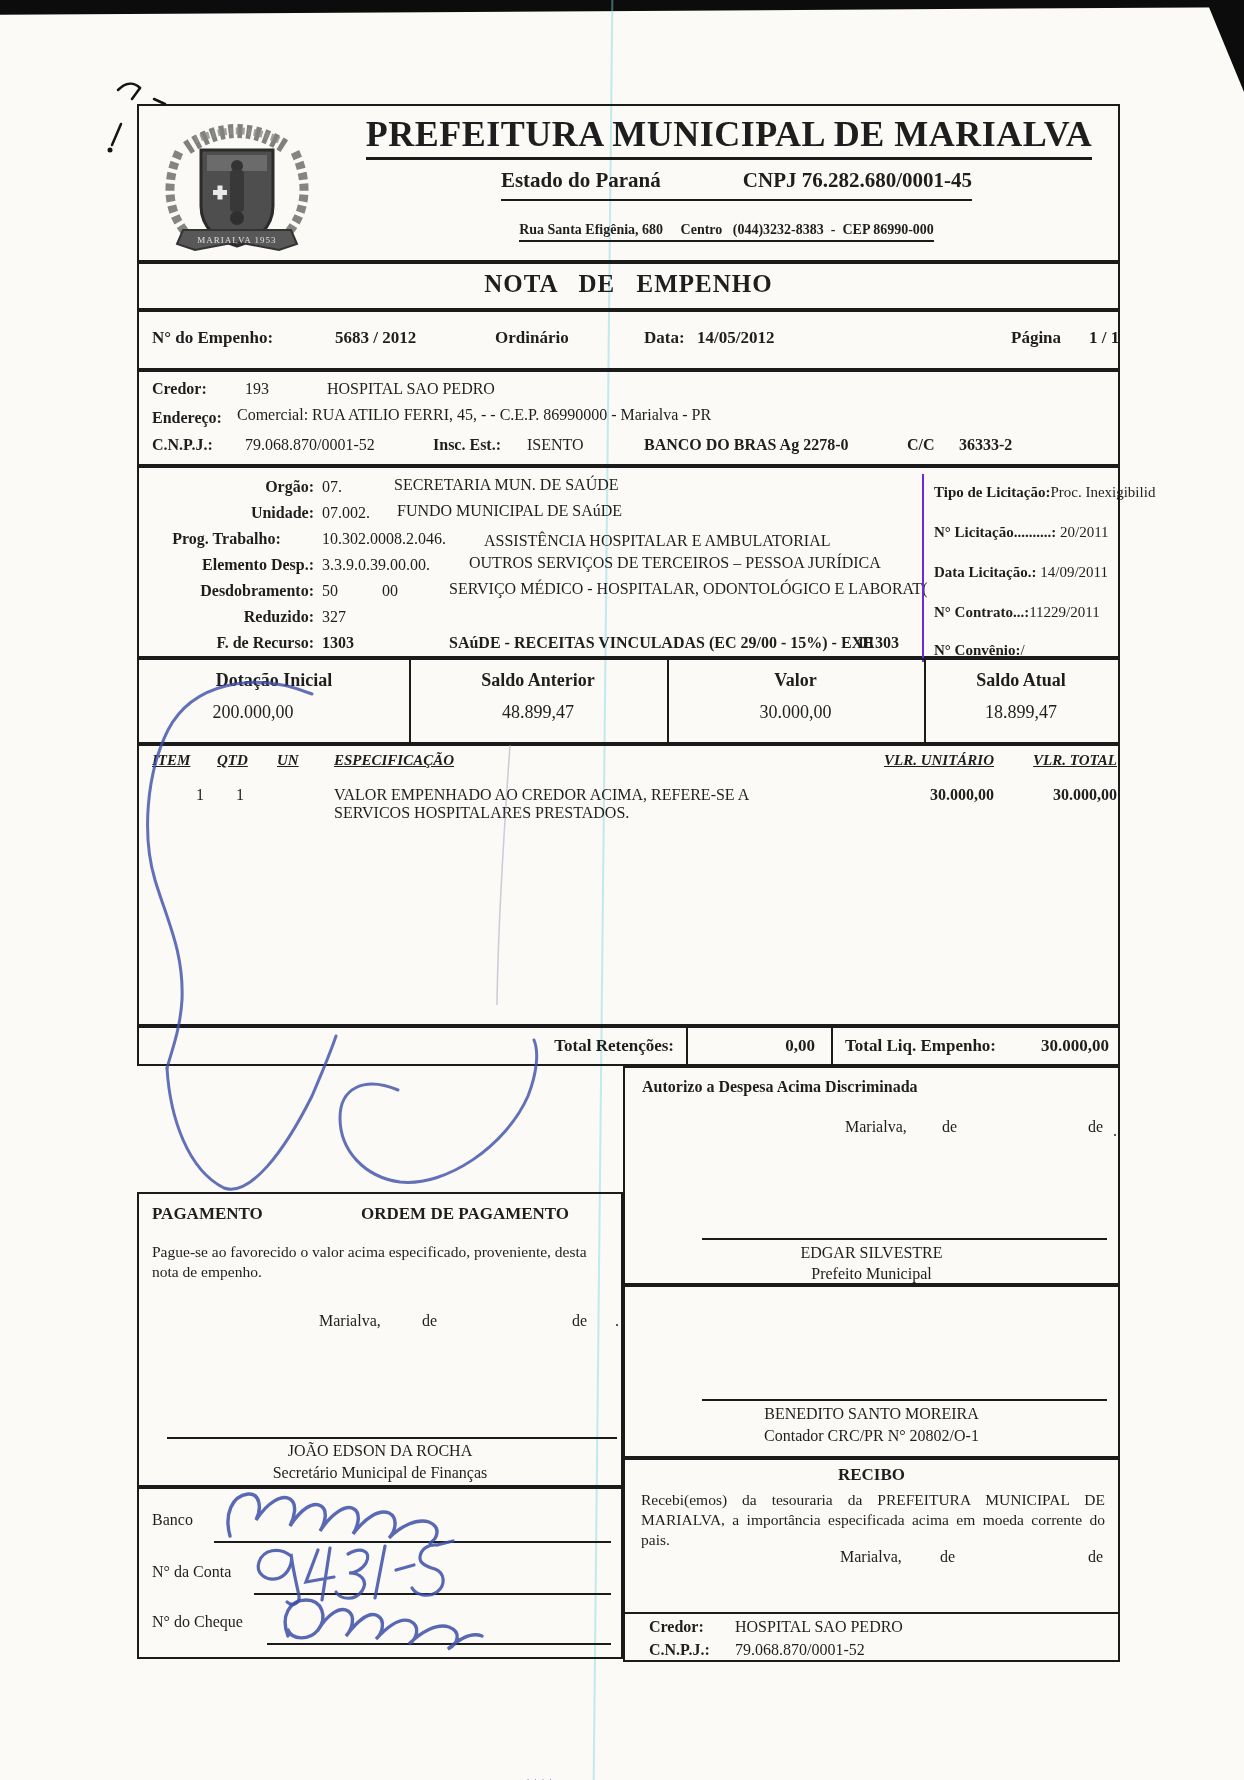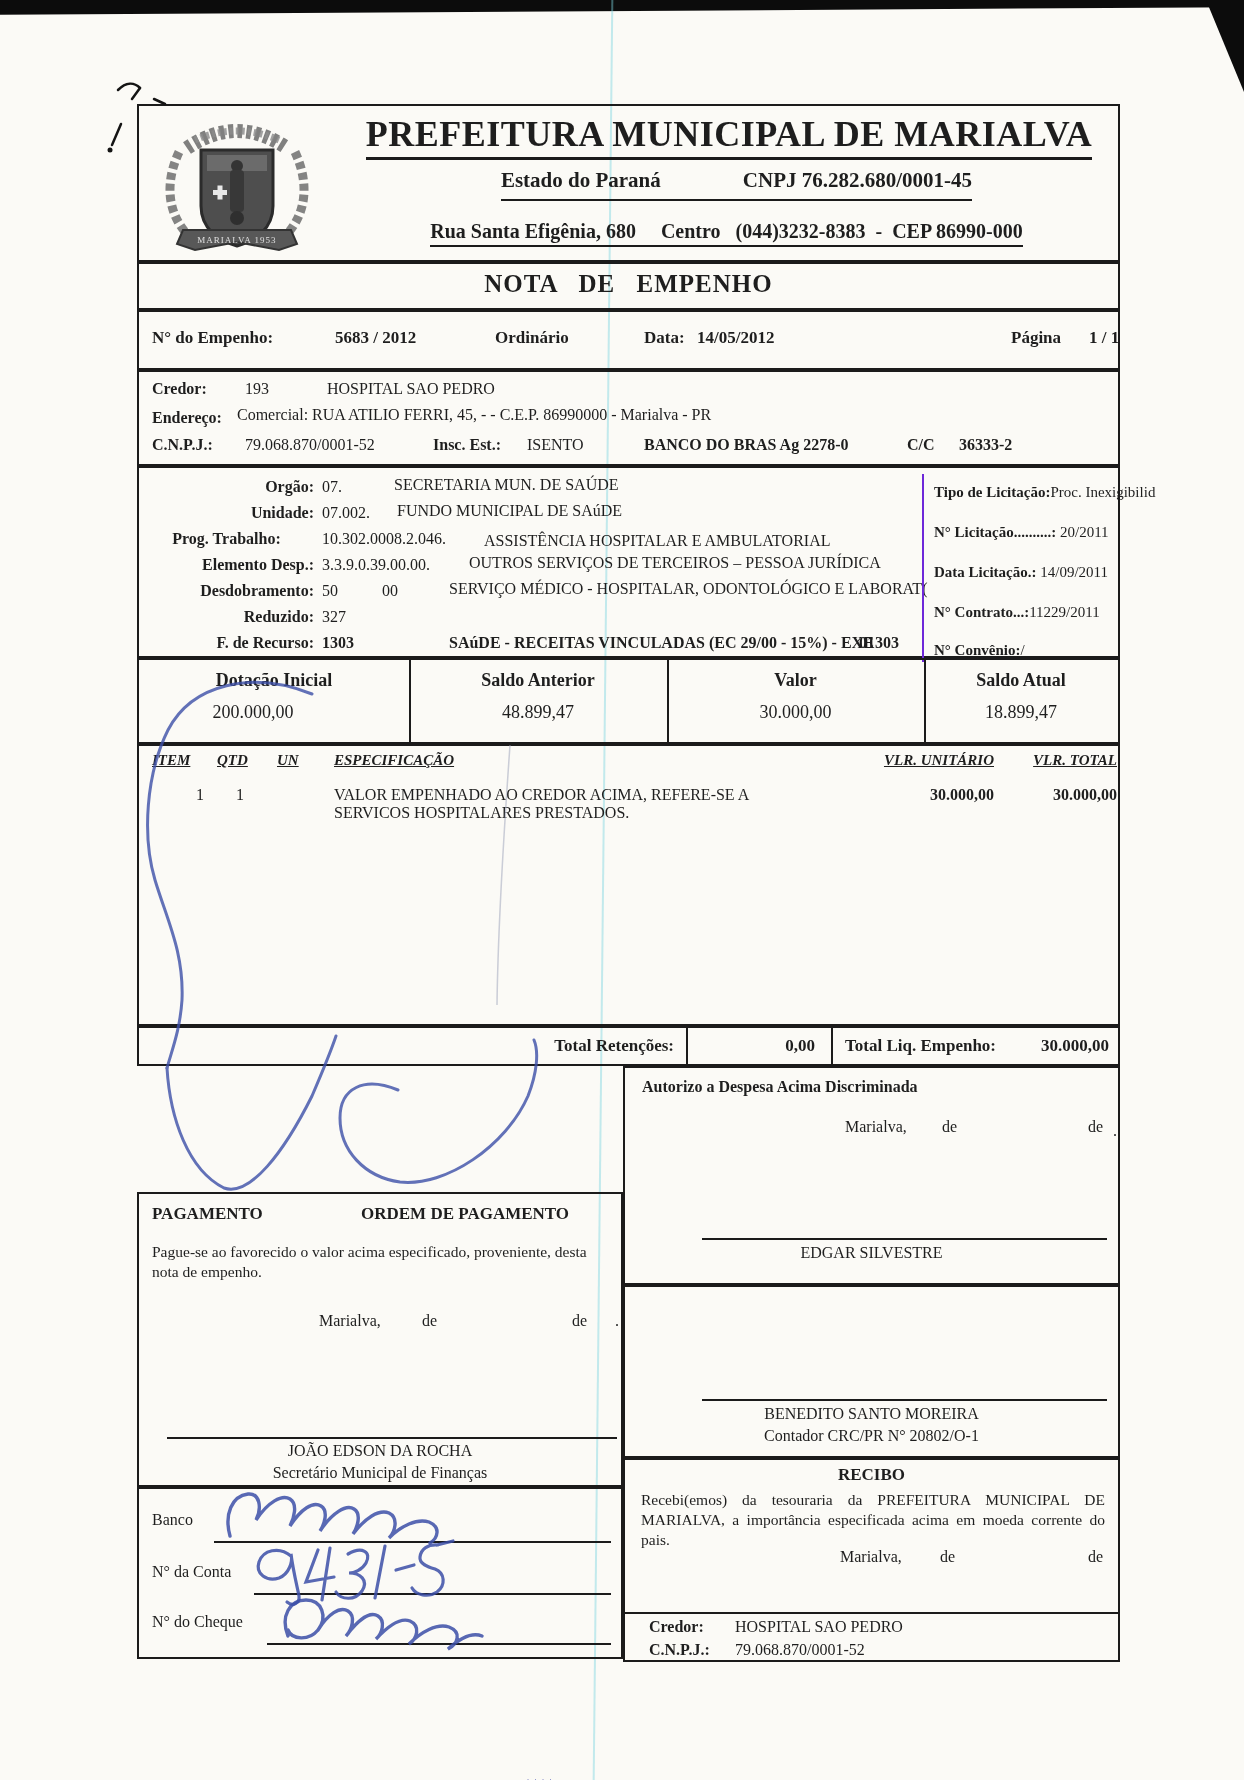--- a/index.html
+++ b/index.html
@@ -58,21 +58,21 @@
       <span class="b" style="font-size:36px;letter-spacing:0.5px;border-bottom:3px solid #1b1b1b;display:inline-block;padding-bottom:2px;">PREFEITURA MUNICIPAL DE MARIALVA</span>
     </div>
     <div class="t" style="left:215px;top:62px;width:765px;text-align:center;">
       <span style="border-bottom:2px solid #1b1b1b;display:inline-block;padding-bottom:7px;">
         <span class="b" style="font-size:21px;">Estado do Paraná</span>
         <span style="display:inline-block;width:74px;"></span>
         <span class="b" style="font-size:21px;">CNPJ 76.282.680/0001-45</span>
       </span>
     </div>
     <div class="t" style="left:195px;top:114px;width:785px;text-align:center;">
-      <span class="b" style="font-size:20px;border-bottom:2px solid #1b1b1b;display:inline-block;padding-bottom:2px;white-space:pre;">Rua Santa Efigênia, 680     Centro   (044)3232-8383  -  CEP 86990-000</span>
+      <span class="b" style="font-size:14px;border-bottom:2px solid #1b1b1b;display:inline-block;padding-bottom:2px;white-space:pre;">Rua Santa Efigênia, 680     Centro   (044)3232-8383  -  CEP 86990-000</span>
     </div>
   </div>
 
   <div class="box" style="left:137px;top:262px;width:983px;height:48px;">
     <div class="t b ctr" style="left:0;top:6px;width:100%;font-size:25px;word-spacing:14px;letter-spacing:1px;">NOTA  DE  EMPENHO</div>
   </div>
 
   <div class="box" style="left:137px;top:310px;width:983px;height:60px;">
     <span class="t b f17" style="left:13px;top:16px;">N° do Empenho:</span>
     <span class="t b f17" style="left:196px;top:16px;">5683 / 2012</span>
@@ -211,20 +211,21 @@
   </div>
 
   <div class="box" style="left:623px;top:1066px;width:497px;height:219px;">
     <span class="t b f16" style="left:17px;top:10px;">Autorizo a Despesa Acima Discriminada</span>
     <span class="t f16" style="left:220px;top:50px;">Marialva,</span>
     <span class="t f16" style="left:317px;top:50px;">de</span>
     <span class="t f16" style="left:463px;top:50px;">de</span>
     <span class="t f16" style="left:488px;top:54px;">.</span>
     <div class="hline" style="left:77px;top:170px;width:405px;"></div>
     <div class="t f16 ctr" style="left:0;top:176px;width:100%;">EDGAR SILVESTRE</div>
+    <div class="t f16 ctr" style="left:0;top:197px;width:100%;">Prefeito Municipal</div>
   </div>
 
   <div class="box" style="left:623px;top:1285px;width:497px;height:173px;">
     <div class="hline" style="left:77px;top:112px;width:405px;"></div>
     <div class="t f16 ctr" style="left:0;top:118px;width:100%;">BENEDITO SANTO MOREIRA</div>
     <div class="t f16 ctr" style="left:0;top:140px;width:100%;">Contador CRC/PR N° 20802/O-1</div>
   </div>
 
   <div class="box" style="left:623px;top:1458px;width:497px;height:204px;">
     <div class="t b f17 ctr" style="left:0;top:5px;width:100%;">RECIBO</div>

